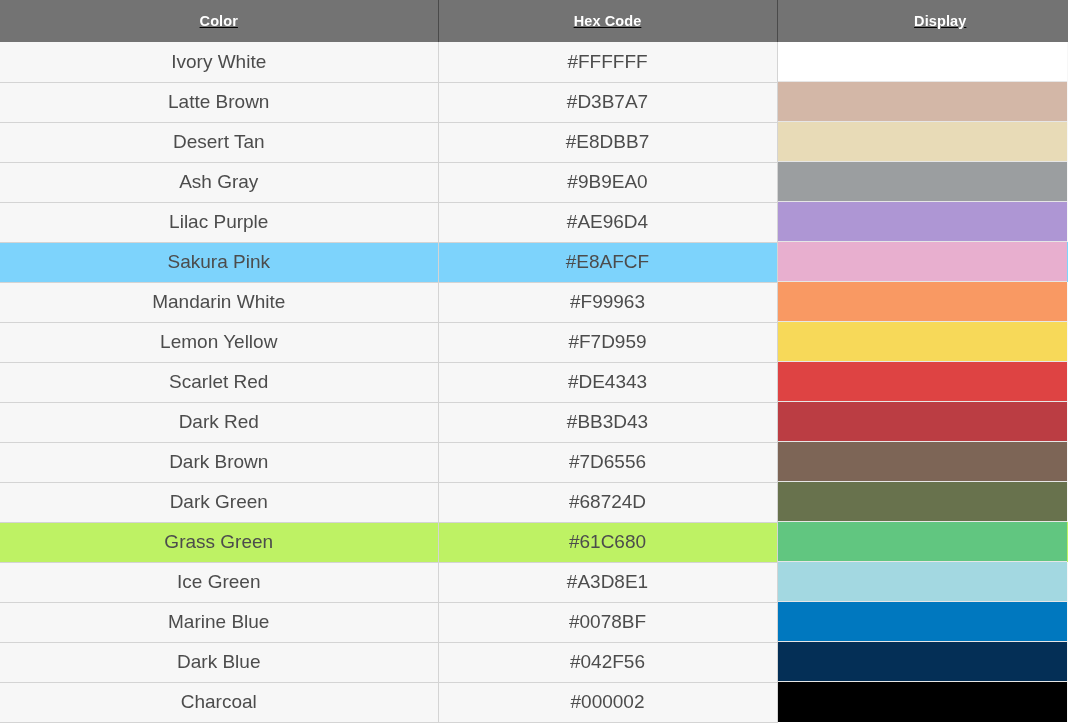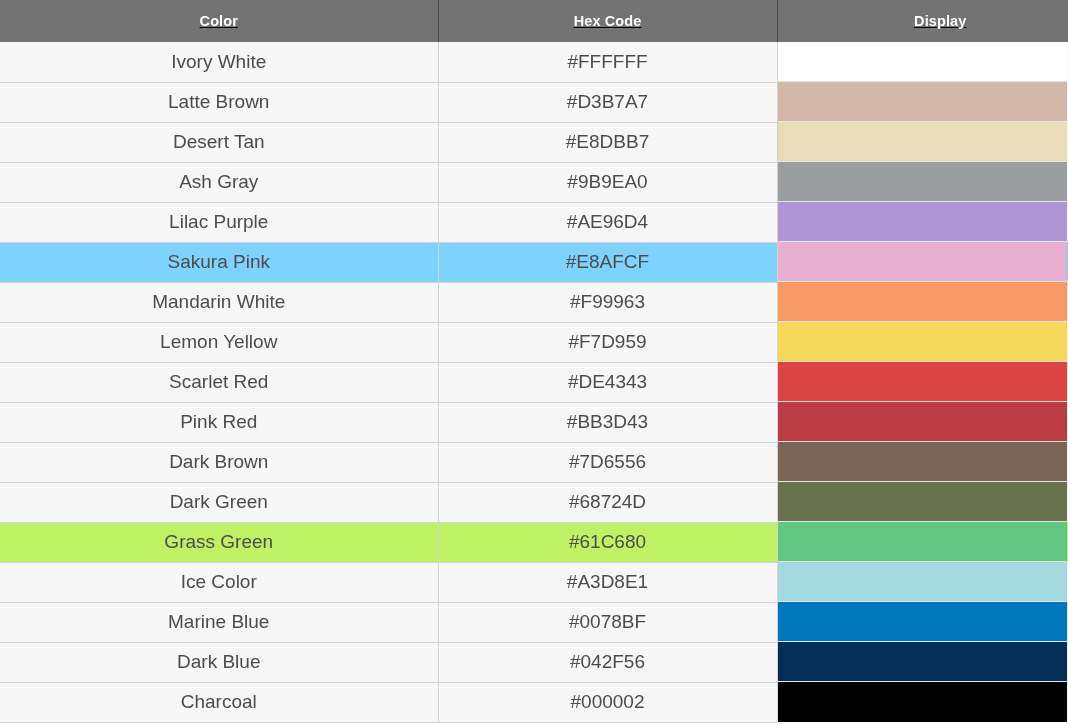--- a/index.html
+++ b/index.html
@@ -151,21 +151,21 @@
         </td>
       </tr>
       <tr style="background: rgb(247, 247, 247);">
         <td class="cell-name" style="border-bottom-color: rgb(212, 212, 212); border-right-color: rgb(212, 212, 212);">Scarlet Red</td>
         <td class="cell-hex" style="border-bottom-color: rgb(212, 212, 212); border-right-color: rgb(212, 212, 212);">#DE4343</td>
         <td class="cell-display" style="border-bottom-color: rgb(212, 212, 212);">
           <span class="swatch" style="background-color: rgb(222, 67, 67);"></span>
         </td>
       </tr>
       <tr style="background: rgb(247, 247, 247);">
-        <td class="cell-name" style="border-bottom-color: rgb(212, 212, 212); border-right-color: rgb(212, 212, 212);">Pink Red</td>
+        <td class="cell-name" style="border-bottom-color: rgb(212, 212, 212); border-right-color: rgb(212, 212, 212);">Dark Red</td>
         <td class="cell-hex" style="border-bottom-color: rgb(212, 212, 212); border-right-color: rgb(212, 212, 212);">#BB3D43</td>
         <td class="cell-display" style="border-bottom-color: rgb(212, 212, 212);">
           <span class="swatch" style="background-color: rgb(187, 61, 67);"></span>
         </td>
       </tr>
       <tr style="background: rgb(247, 247, 247);">
         <td class="cell-name" style="border-bottom-color: rgb(212, 212, 212); border-right-color: rgb(212, 212, 212);">Dark Brown</td>
         <td class="cell-hex" style="border-bottom-color: rgb(212, 212, 212); border-right-color: rgb(212, 212, 212);">#7D6556</td>
         <td class="cell-display" style="border-bottom-color: rgb(212, 212, 212);">
           <span class="swatch" style="background-color: rgb(125, 101, 86);"></span>
@@ -179,21 +179,21 @@
         </td>
       </tr>
       <tr style="background: #bef264; margin-left: 43px;">
         <td class="cell-name" style="border-bottom-color: rgb(212, 212, 212); border-right-color: rgb(212, 212, 212);">Grass Green</td>
         <td class="cell-hex" style="border-bottom-color: rgb(212, 212, 212); border-right-color: rgb(212, 212, 212); text-align: center;">#61C680</td>
         <td class="cell-display" style="border-bottom-color: rgb(212, 212, 212);">
           <span class="swatch" style="background-color: rgb(97, 198, 128);"></span>
         </td>
       </tr>
       <tr style="background: rgb(247, 247, 247);">
-        <td class="cell-name" style="border-bottom-color: rgb(212, 212, 212); border-right-color: rgb(212, 212, 212);">Ice Color</td>
+        <td class="cell-name" style="border-bottom-color: rgb(212, 212, 212); border-right-color: rgb(212, 212, 212);">Ice Green</td>
         <td class="cell-hex" style="border-bottom-color: rgb(212, 212, 212); border-right-color: rgb(212, 212, 212);">#A3D8E1</td>
         <td class="cell-display" style="border-bottom-color: rgb(212, 212, 212);">
           <span class="swatch" style="background-color: rgb(163, 216, 225);"></span>
         </td>
       </tr>
       <tr style="background: rgb(247, 247, 247);">
         <td class="cell-name" style="border-bottom-color: rgb(212, 212, 212); border-right-color: rgb(212, 212, 212);">Marine Blue</td>
         <td class="cell-hex" style="border-bottom-color: rgb(212, 212, 212); border-right-color: rgb(212, 212, 212);">#0078BF</td>
         <td class="cell-display" style="border-bottom-color: rgb(212, 212, 212);">
           <span class="swatch" style="background-color: rgb(0, 120, 191);"></span>

